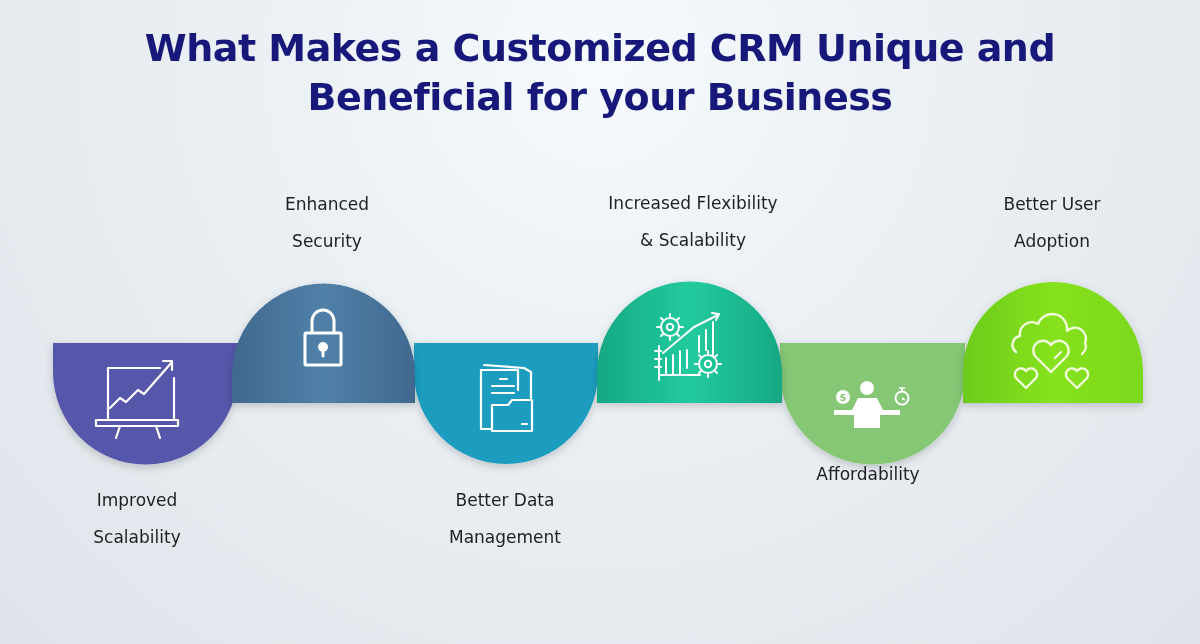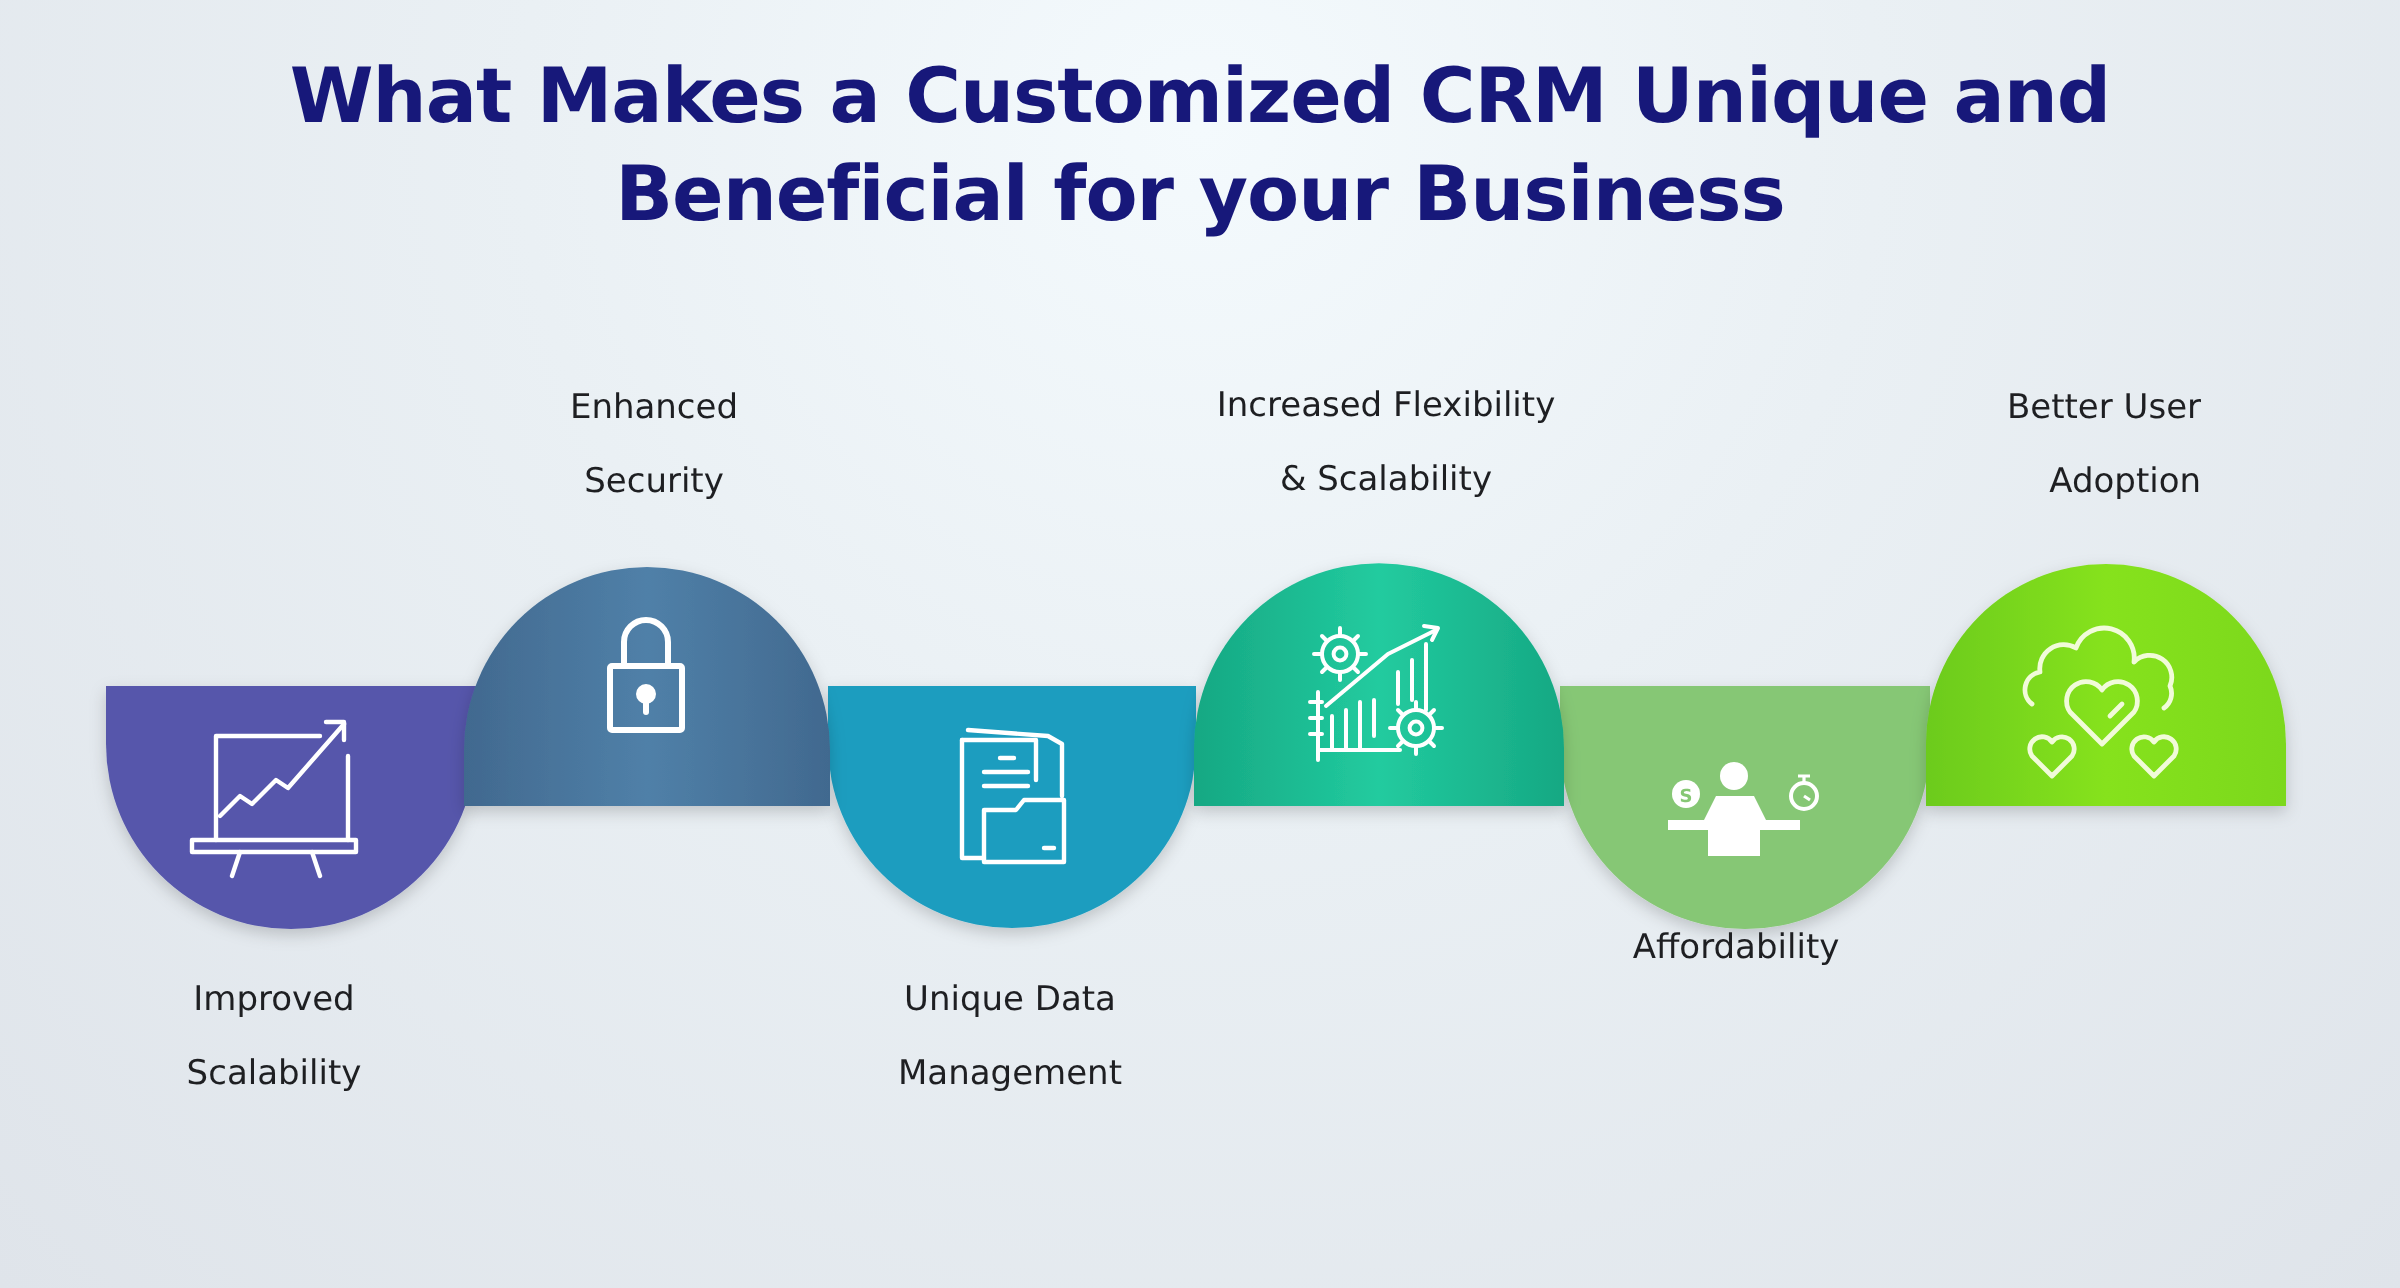--- a/index.html
+++ b/index.html
@@ -129,19 +129,19 @@
     <path d="M1061 352 L1055 358"></path>
     <path d="M1026 388 L1016 378 A5.5 5.5 0 0 1 1026 371 A5.5 5.5 0 0 1 1036 378 Z"></path>
     <path d="M1077 388 L1067 378 A5.5 5.5 0 0 1 1077 371 A5.5 5.5 0 0 1 1087 378 Z"></path>
   </g>
 </svg>
 
 <div class="label" style="left:137px; top:482px;">Improved
 Scalability</div>
 <div class="label" style="left:327px; top:186px;">Enhanced
 Security</div>
-<div class="label" style="left:505px; top:482px;">Unique Data
+<div class="label" style="left:505px; top:482px;">Better Data
 Management</div>
 <div class="label" style="left:693px; top:185px;">Increased Flexibility
 &amp; Scalability</div>
 <div class="label" style="left:868px; top:456px;">Affordability</div>
-<div class="label" style="left:1052px; top:186px;text-align:right;">Better User
+<div class="label" style="left:1052px; top:186px;">Better User
 Adoption</div>
 
 </body></html>

